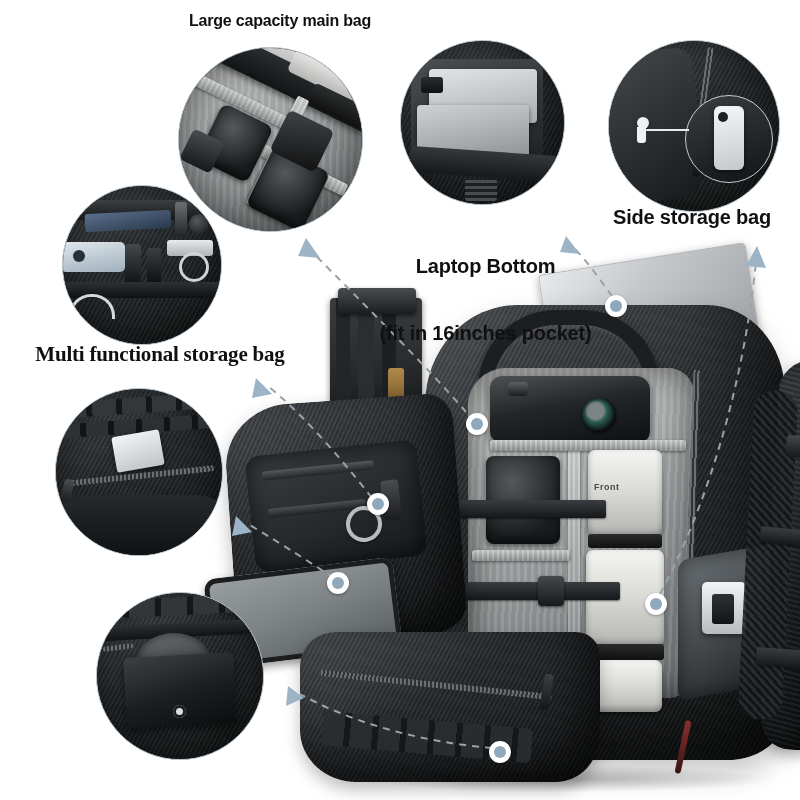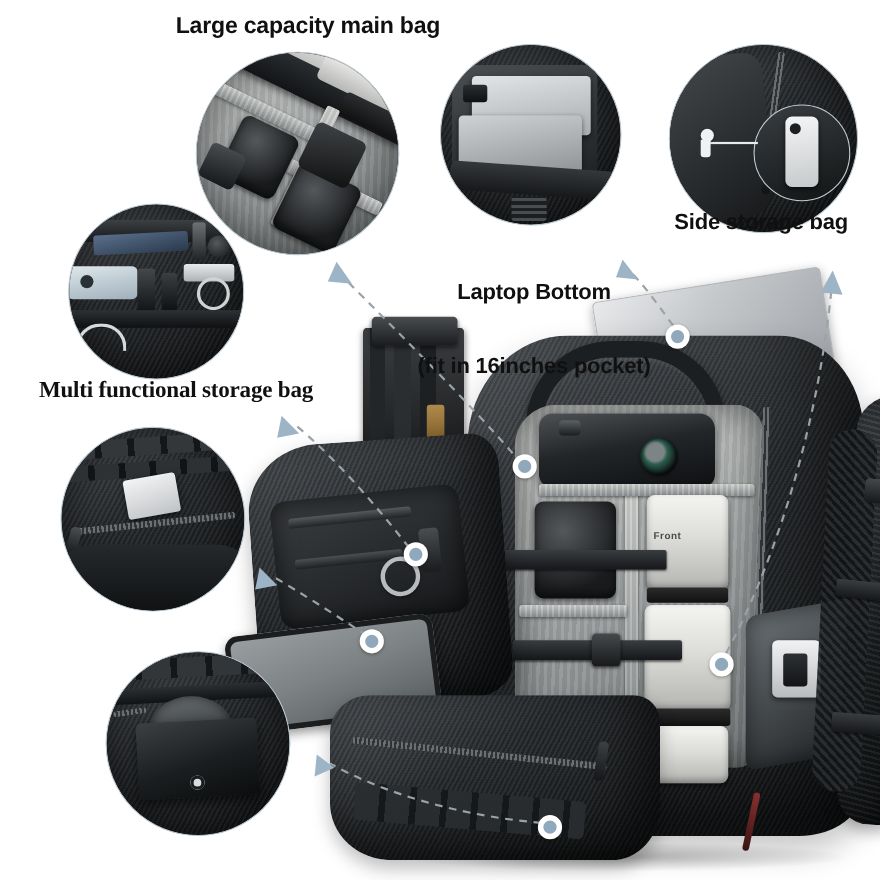--- a/index.html
+++ b/index.html
@@ -440,26 +440,26 @@
         background:linear-gradient(170deg,#6d7275,#1f2224);box-shadow:inset 0 0 10px rgba(0,0,0,.6);"></div>
       <div style="position:absolute;left:28px;top:62px;width:110px;height:70px;
         background:linear-gradient(165deg,#3c4043 0%,#1b1e20 55%,#0b0d0e 100%);border-radius:5px;
         transform:rotate(-3deg); box-shadow:0 4px 10px rgba(0,0,0,.6);"></div>
       <div style="position:absolute;left:76px;top:112px;width:13px;height:13px;border-radius:50%;
         background:#d9dde0;box-shadow:inset 0 0 0 3px #1a1c1e;"></div>
       <div class="zipper" style="left:6px;top:52px;width:30px;height:5px;transform:rotate(-8deg);"></div>
     </div>
   </div>
 
-  <div class="label" style="left:135px;top:12px;width:290px;font-size:21px;">Large capacity main bag</div>
+  <div class="label" style="left:135px;top:12px;width:290px;font-size:16px;">Large capacity main bag</div>
 
   <div class="label" style="left:348px;top:210px;width:275px;font-size:20px;">
     <div>Laptop Bottom</div>
     <div>(fit in 16inches pocket)</div>
   </div>
 
-  <div class="label" style="left:592px;top:191px;width:200px;font-size:20px;">Side storage bag</div>
+  <div class="label" style="left:592px;top:206px;width:200px;font-size:20px;">Side storage bag</div>
 
   <div class="label" style="left:0px;top:343px;width:320px;font-size:21px;font-family:Liberation Serif, serif;">Multi functional storage bag</div>
 
 
 
 </div>
 
 </body></html>

